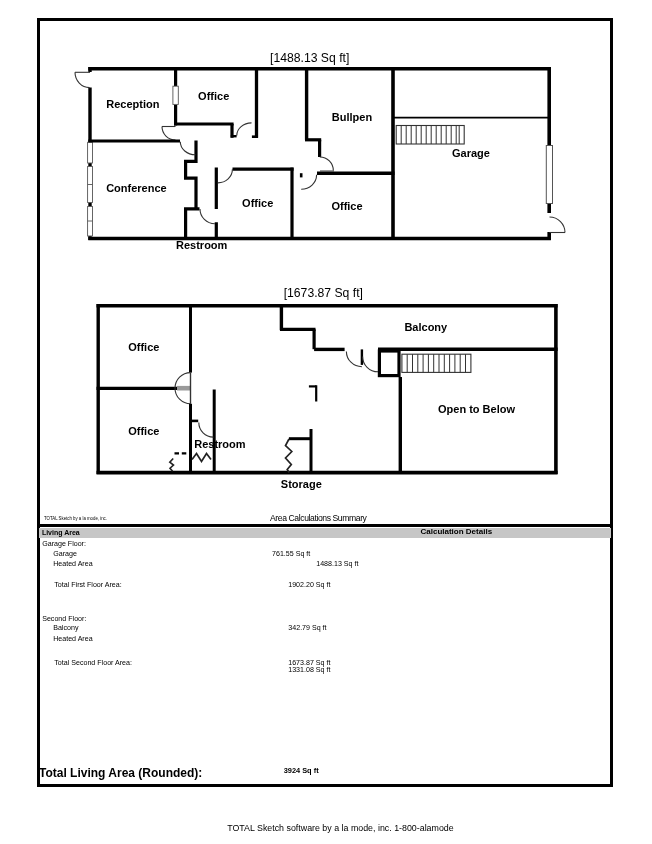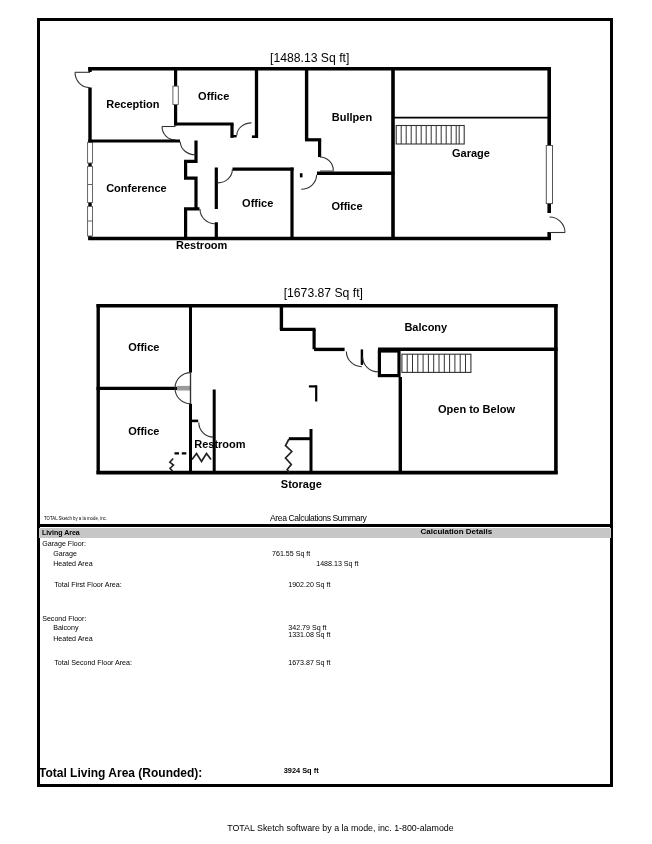--- a/index.html
+++ b/index.html
@@ -158,19 +158,19 @@
 <div class="t" style="left:53.2px;top:551.3px;font-size:7.1px;">Garage</div>
 <div class="t" style="left:272px;top:551.3px;font-size:7.1px;">761.55 Sq ft</div>
 <div class="t" style="left:53.2px;top:561.1px;font-size:7.1px;">Heated Area</div>
 <div class="t" style="left:288.2px;top:561.1px;font-size:7.1px;margin-left:28px;">1488.13 Sq ft</div>
 <div class="t" style="left:54.3px;top:582.3px;font-size:7.1px;">Total First Floor Area:</div>
 <div class="t" style="left:288.2px;top:582.3px;font-size:7.1px;">1902.20 Sq ft</div>
 <div class="t" style="left:42.2px;top:615.9px;font-size:7.1px;">Second Floor:</div>
 <div class="t" style="left:53.2px;top:625.3px;font-size:7.1px;">Balcony</div>
 <div class="t" style="left:288.3px;top:625.3px;font-size:7.1px;text-align:center;">342.79 Sq ft</div>
 <div class="t" style="left:53.2px;top:635.5px;font-size:7.1px;">Heated Area</div>
-<div class="t" style="left:288.2px;top:632px;font-size:7.1px;">1331.08 Sq ft</div>
+<div class="t" style="left:288.2px;top:667px;font-size:7.1px;">1331.08 Sq ft</div>
 <div class="t" style="left:54.3px;top:659.6px;font-size:7.1px;">Total Second Floor Area:</div>
 <div class="t" style="left:288.2px;top:659.6px;font-size:7.1px;">1673.87 Sq ft</div>
 <div class="t" style="left:39px;top:767.3px;font-size:12px;font-weight:bold;">Total Living Area (Rounded):</div>
 <div class="t" style="left:283.7px;top:767.3px;font-size:7.4px;font-weight:bold;">3924 Sq ft</div>
 <div class="t" style="left:227.2px;top:823.8px;font-size:8.85px;">TOTAL Sketch software by a la mode, inc. 1-800-alamode</div>
 <div class="t" style="left:6.3px;top:808.8px;font-size:25.5px;color:#8a8a8a;letter-spacing:-0.8px;margin-top:48px;">FGCMLS</div>
 
 </body></html>

